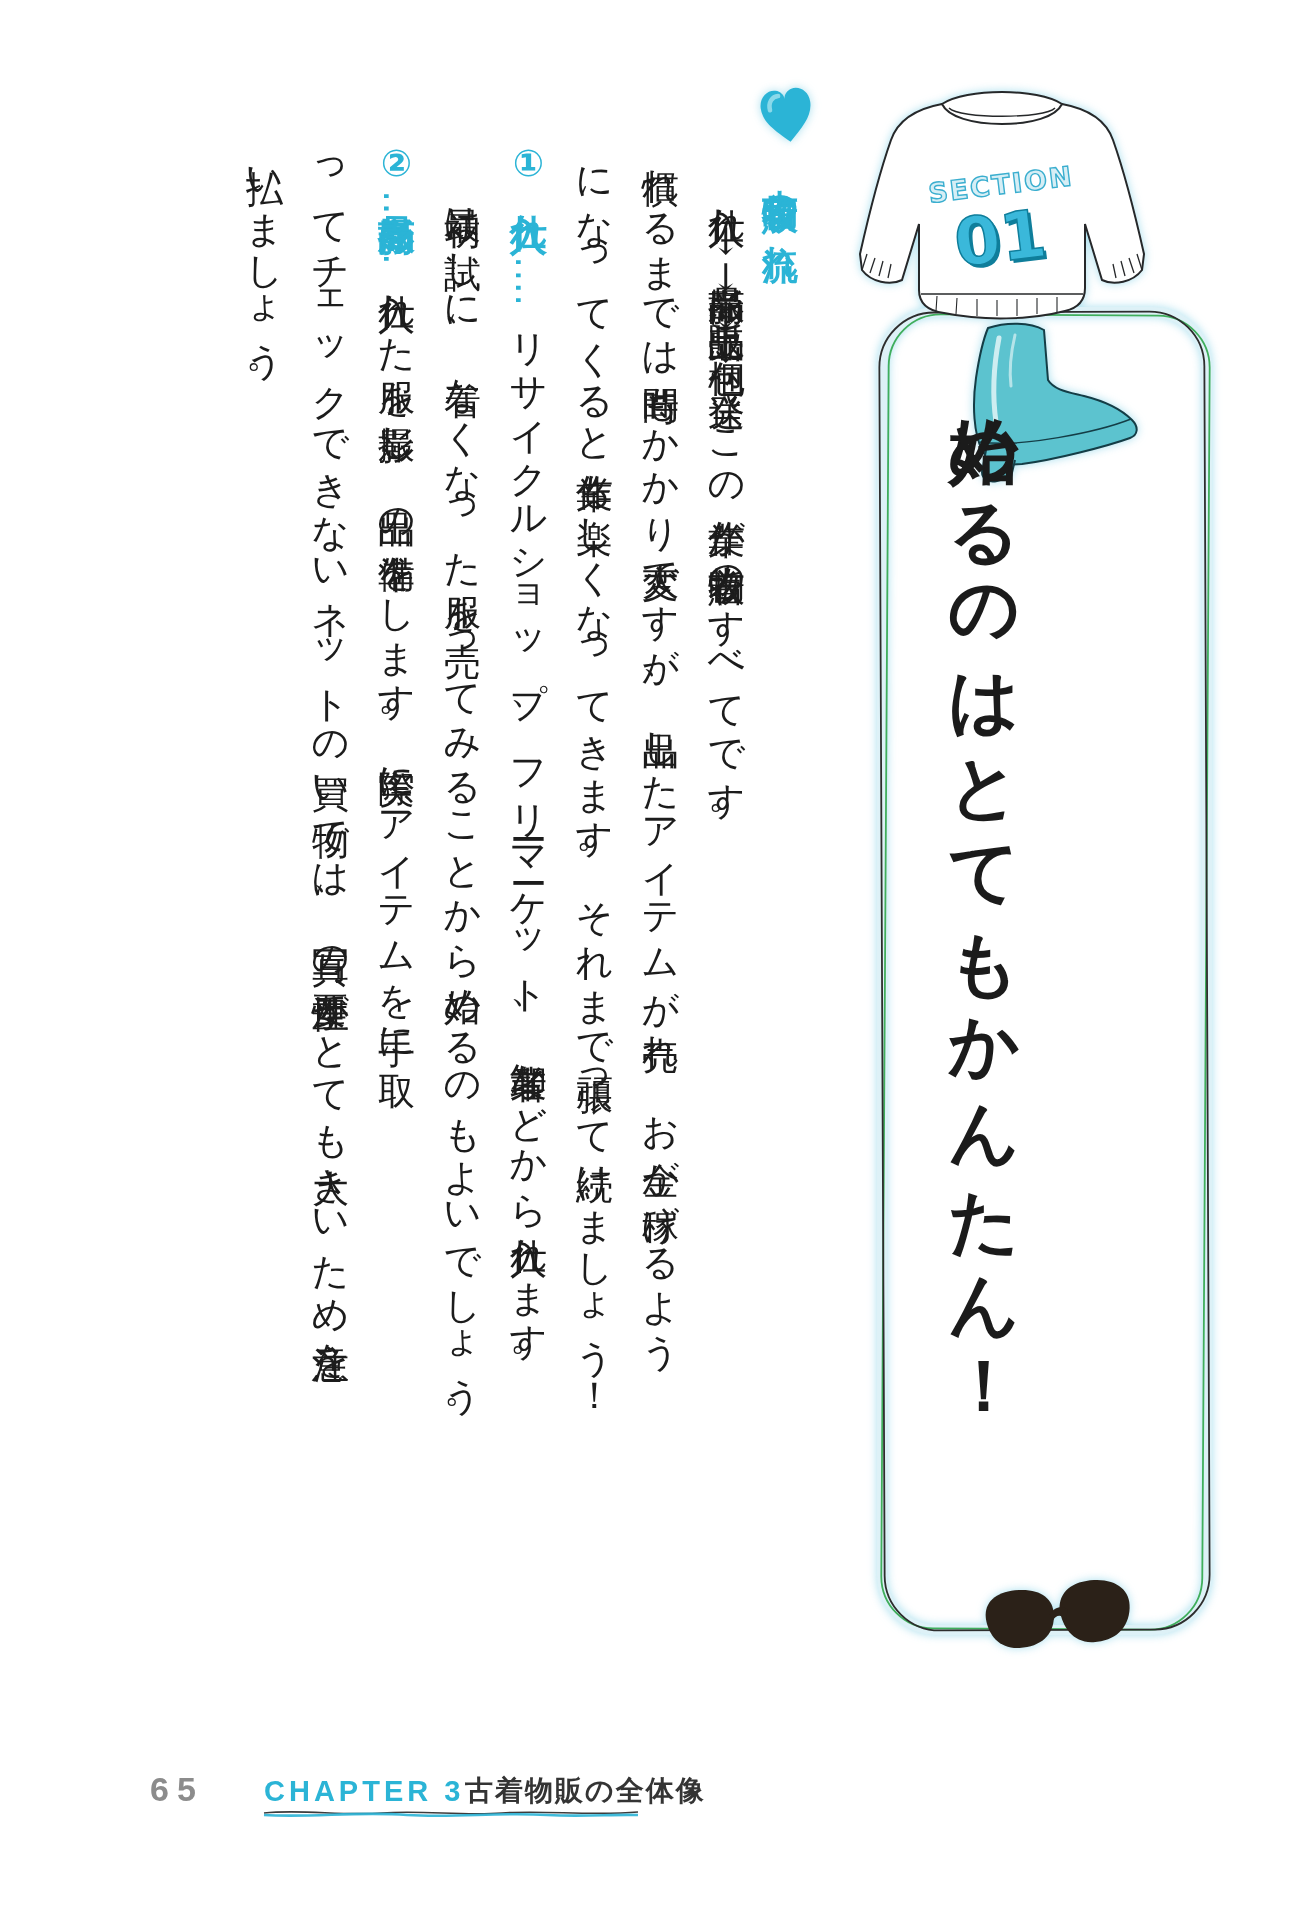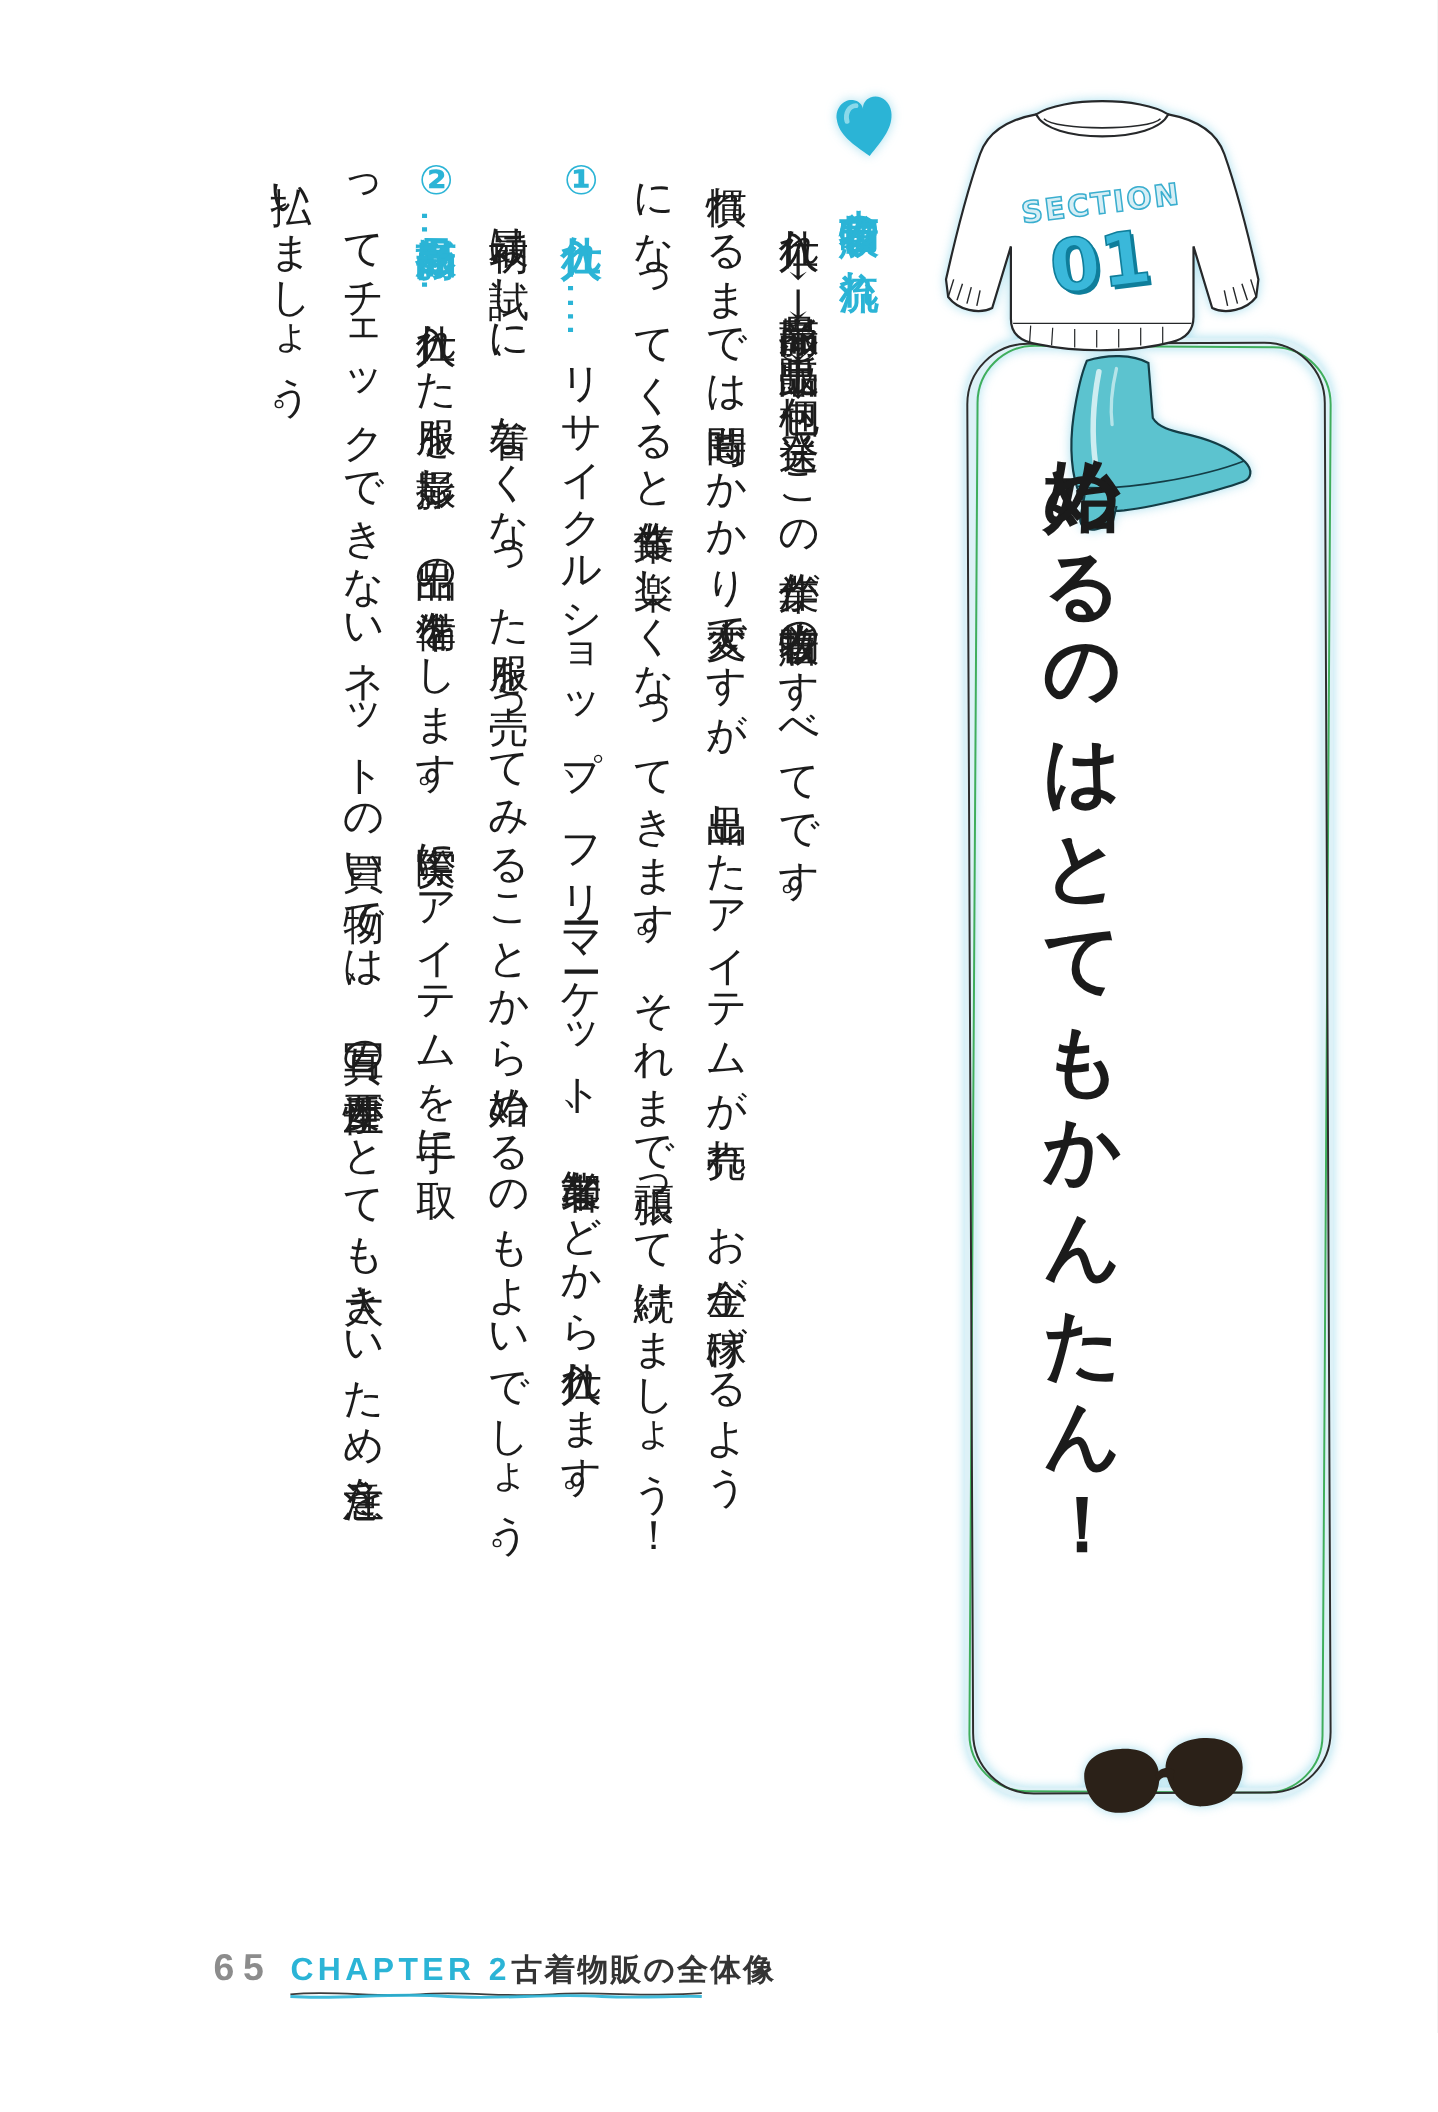--- a/index.html
+++ b/index.html
@@ -70,21 +70,20 @@
   }
   
   .art{position:absolute;left:830px;top:80px;}
   .glow{filter:drop-shadow(0 0 5px rgba(140,212,232,.75));}
   .sweater-print{font-family:"DejaVu Sans","Liberation Sans",sans-serif;font-weight:700;}
   
   .footer-pagenum{
     position:absolute;left:150px;top:1770px;
     font-size:34px;font-weight:700;letter-spacing:8px;
     color:var(--page-number-gray,#8c8c8c);
-    margin-left:44px;
   }
   .footer-chapter-label{
     position:absolute;left:264px;top:1775px;
     font-size:29px;font-weight:700;letter-spacing:4px;
     color:var(--accent,#2bb4d6);
   }
   .footer-chapter-title{
     position:absolute;left:465px;top:1772px;
     font-size:28px;font-weight:600;letter-spacing:2px;
     color:#343434;
@@ -156,20 +155,20 @@
       <p class="col"><span>慣れるまでは時間もかかり大変ですが、出品したアイテムが売れ、お金が稼げるよう</span></p>
       <p class="col"><span>になってくると作業も楽しくなってきます。それまで頑張って続けましょう！</span></p>
       <p class="col gap"><span class="accent num">①</span><span class="accent label">仕入れ</span><span class="accent leader">……</span><span>リサイクルショップ、フリーマーケット、卸業者などから仕入れます。</span></p>
       <p class="col indent"><span>最初は試しに、着なくなった服を売ってみることから始めるのもよいでしょう。</span></p>
       <p class="col gap"><span class="accent num">②</span><span class="accent label">商品撮影</span><span class="accent leader">……</span><span>仕入れた服を撮影し、出品の準備をします。実際にアイテムを手に取</span></p>
       <p class="col"><span>ってチェックできないネットの買い物では、写真の重要性がとても大きいため注意を</span></p>
       <p class="col"><span>払いましょう。</span></p>
     </div>
 
   <div class="footer-pagenum">65</div>
-  <div class="footer-chapter-label">CHAPTER 2</div>
+  <div class="footer-chapter-label">CHAPTER 3</div>
   <div class="footer-chapter-title">古着物販の全体像</div>
   <svg class="footer-underline" width="378" height="14" viewBox="0 0 378 14">
     <path d="M2,7 C40,3 80,10 120,7 C160,4 200,10 240,7 C280,4 330,10 376,6" stroke="#3c3c3c" stroke-width="1.6" fill="none"></path>
     <path d="M2,9 C50,12 95,5 145,9 C195,12 235,6 285,9 C325,11 350,8 376,9" stroke="var(--accent,#2bb4d6)" stroke-width="2.6" fill="none" opacity="0.9"></path>
   </svg>
 
 </div>
 
 </body></html>

